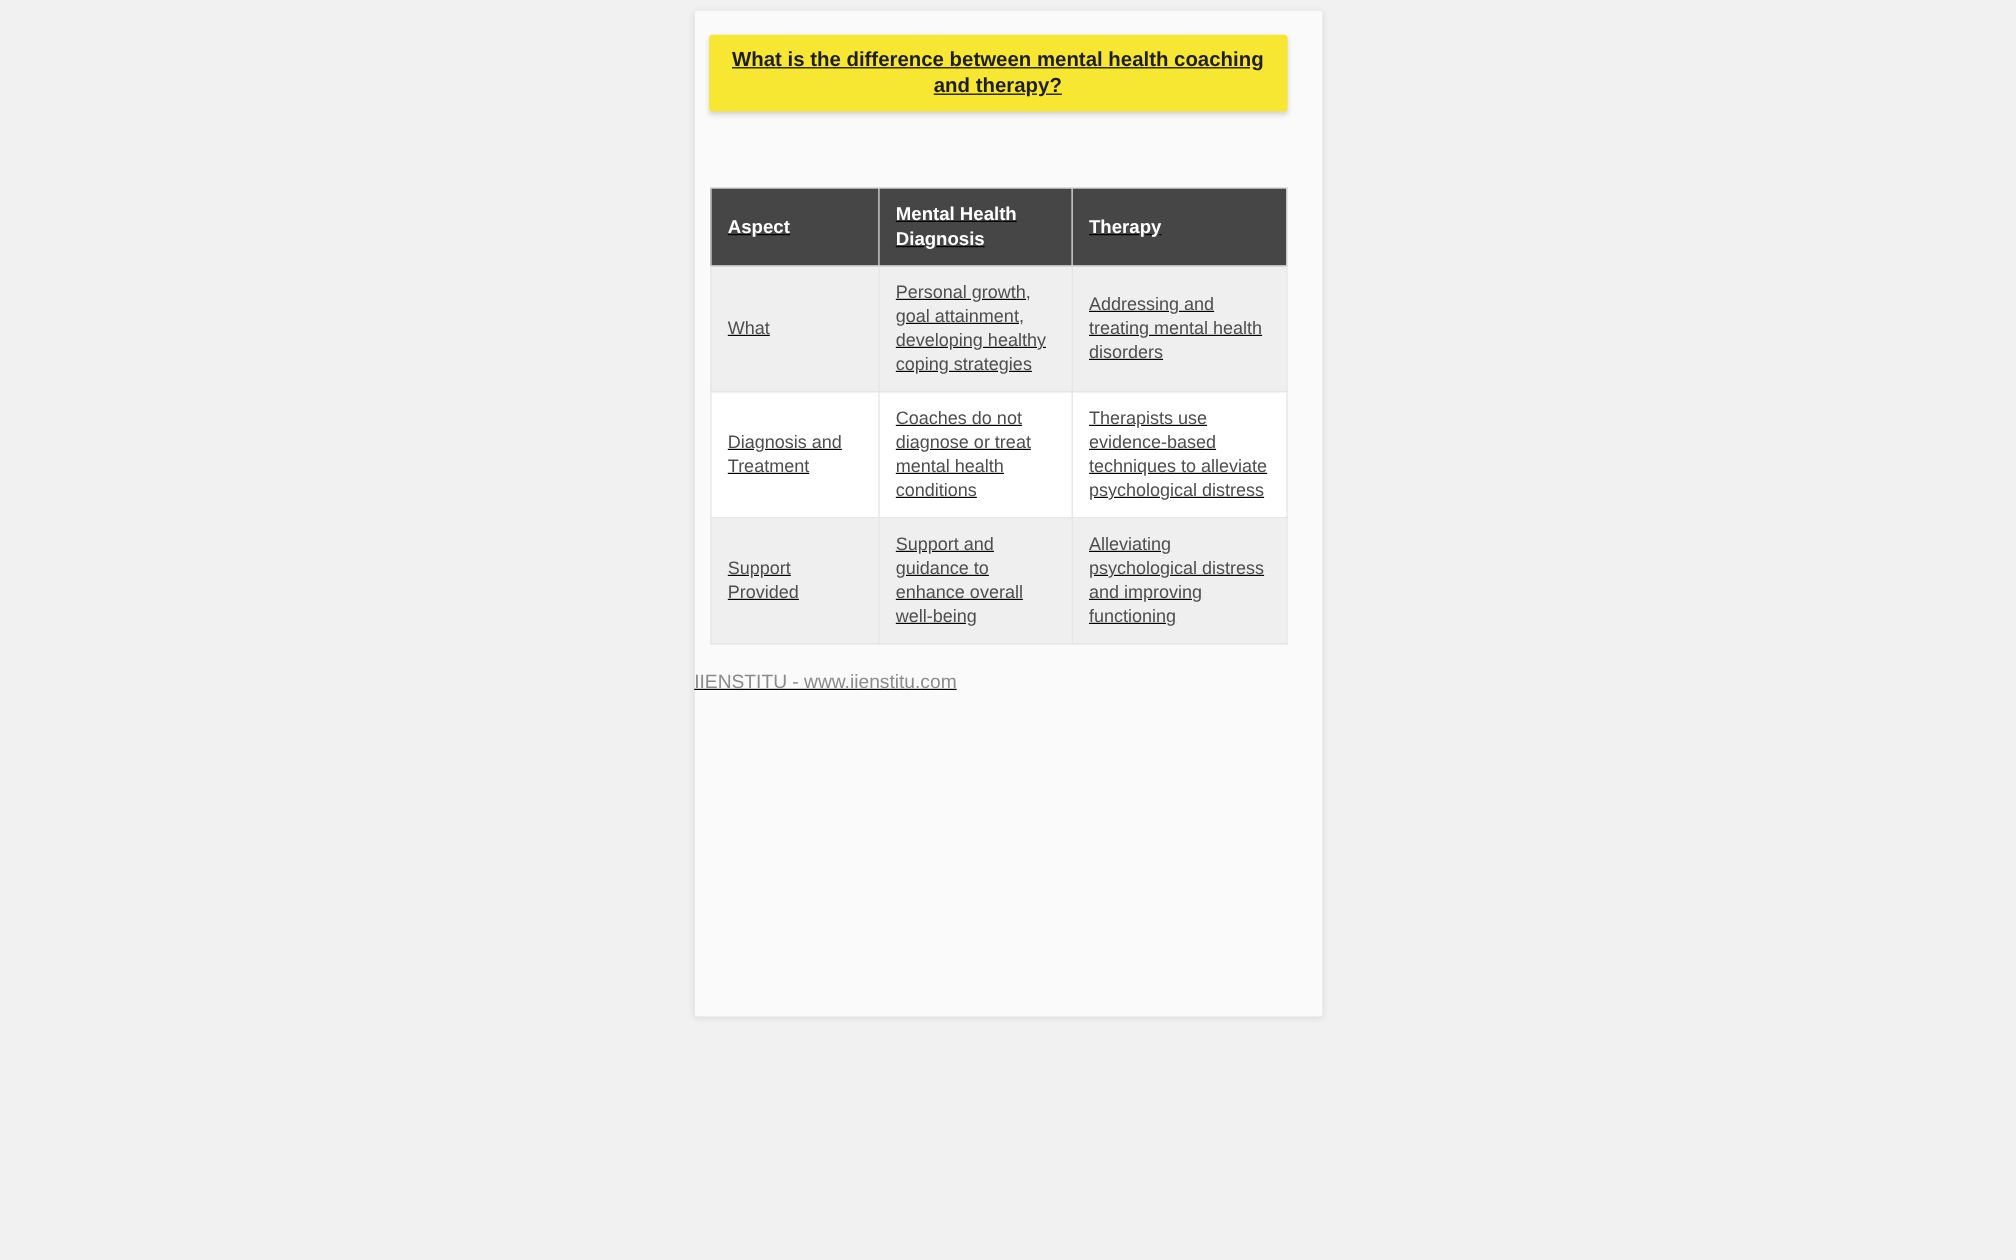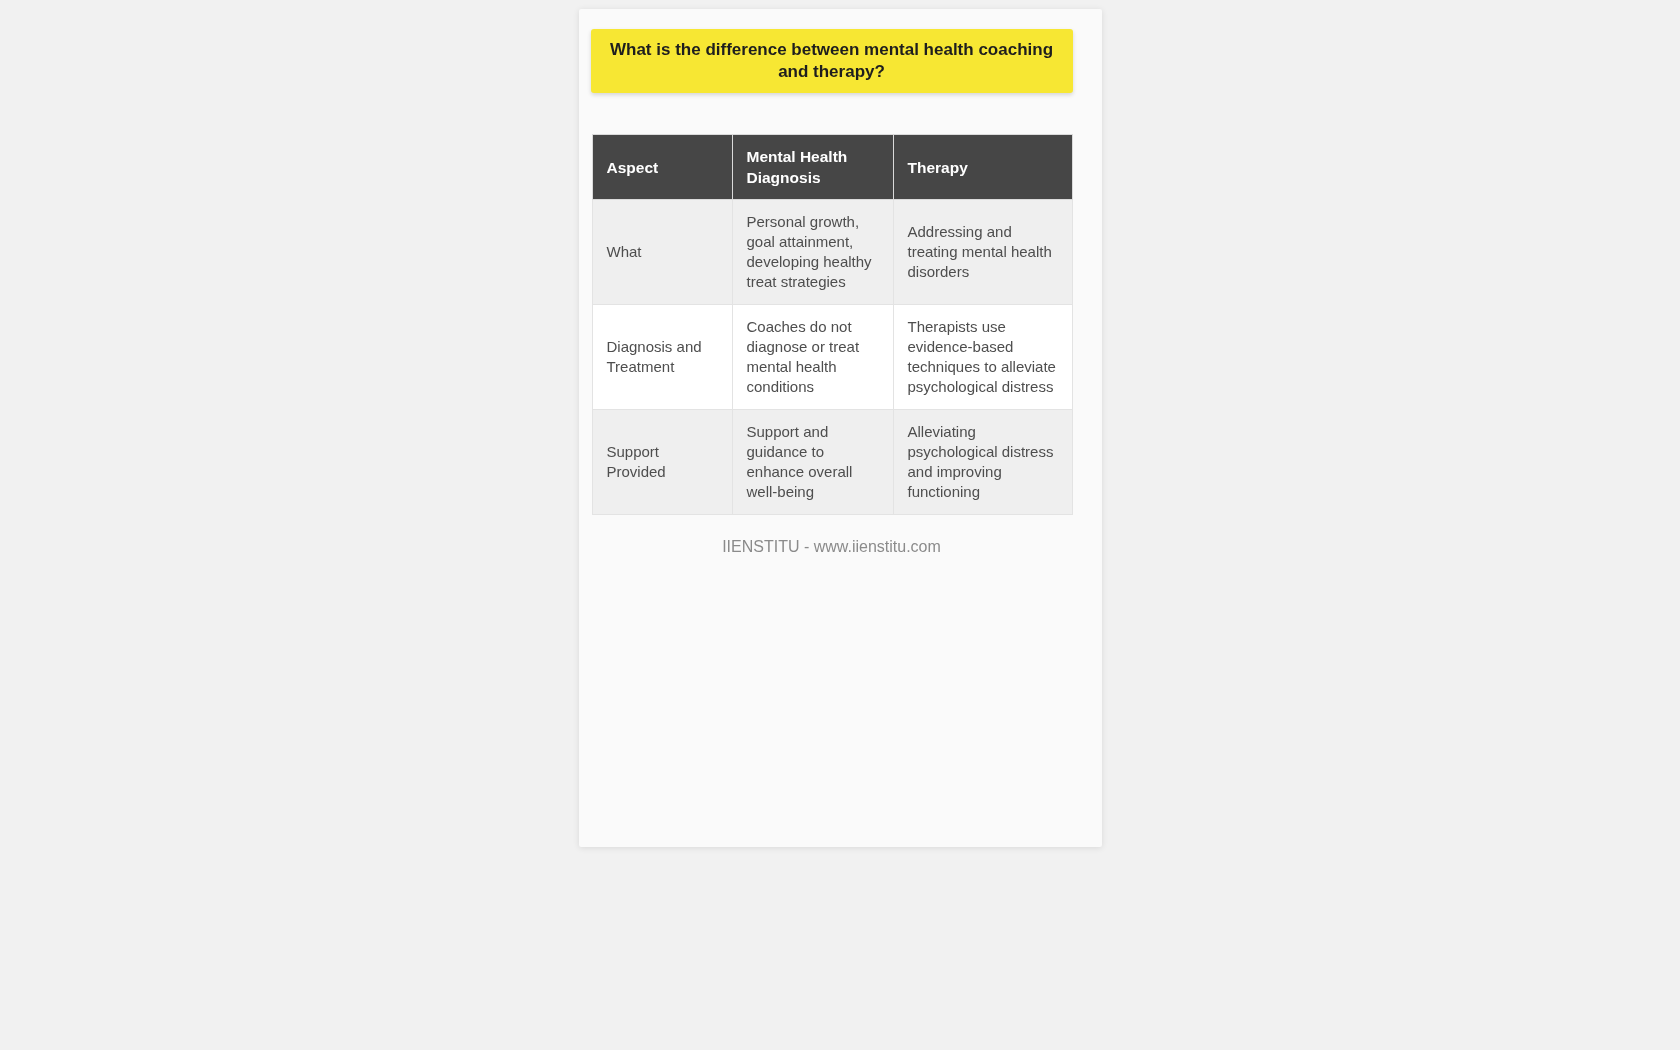--- a/index.html
+++ b/index.html
@@ -20,38 +20,39 @@
   .card {
     width: 523px;
     min-height: 838px;
     margin: 0 auto;
     position: relative;
     top: 9px;
     background: var(--card-bg);
     box-shadow: 0 1px 6px rgba(0,0,0,0.10);
     border-radius: 2px;
     padding: 20px 17px 21px 0;
+    text-decoration: underline;
   }
   .banner {
     width: 482px;
     margin: 0 auto;
     background: var(--highlight);
     border-radius: 3px;
     box-shadow: 0 2px 4px rgba(0,0,0,0.15);
     padding: 10px 16px;
     text-align: center;
   }
   .banner .question {
     font-size: 17px;
     line-height: 22px;
     font-weight: bold;
     color: #1E1E1E;
   }
   .table-wrap {
-    margin: 41px auto 0 auto;
+    margin: 63px auto 0 auto;
     width: 480px;
   }
   table.compare {
     width: 480px;
     table-layout: fixed;
     border-collapse: collapse;
   }
   table.compare th, table.compare td {
     border: 1px solid #E3E3E3;
     vertical-align: middle;
@@ -69,21 +70,20 @@
   table.compare td {
     font-size: 15px;
     line-height: 20px;
     color: var(--cell-text);
     padding: 12px 14px;
   }
   table.compare tbody tr:nth-child(odd)  { background: var(--row-alt); }
   table.compare tbody tr:nth-child(even) { background: #FFFFFF; }
   .footer-credit {
     margin-top: 22px;
-    text-align: center;
     font-size: 16px;
     line-height: 20px;
     color: #8B8B8B;
   }
 </style>
 </head>
 <body>
 
 <div class="card">
 
@@ -101,21 +101,21 @@
       <thead>
         <tr>
             <th>Aspect</th>
             <th>Mental Health Diagnosis</th>
             <th>Therapy</th>
           </tr>
       </thead>
       <tbody>
           <tr>
             <td>What</td>
-            <td>Personal growth, goal attainment, developing healthy treat strategies</td>
+            <td>Personal growth, goal attainment, developing healthy coping strategies</td>
             <td>Addressing and treating mental health disorders</td>
           </tr>
           <tr>
             <td>Diagnosis and Treatment</td>
             <td>Coaches do not diagnose or treat mental health conditions</td>
             <td>Therapists use evidence-based techniques to alleviate psychological distress</td>
           </tr>
           <tr>
             <td>Support Provided</td>
             <td>Support and guidance to enhance overall well-being</td>

